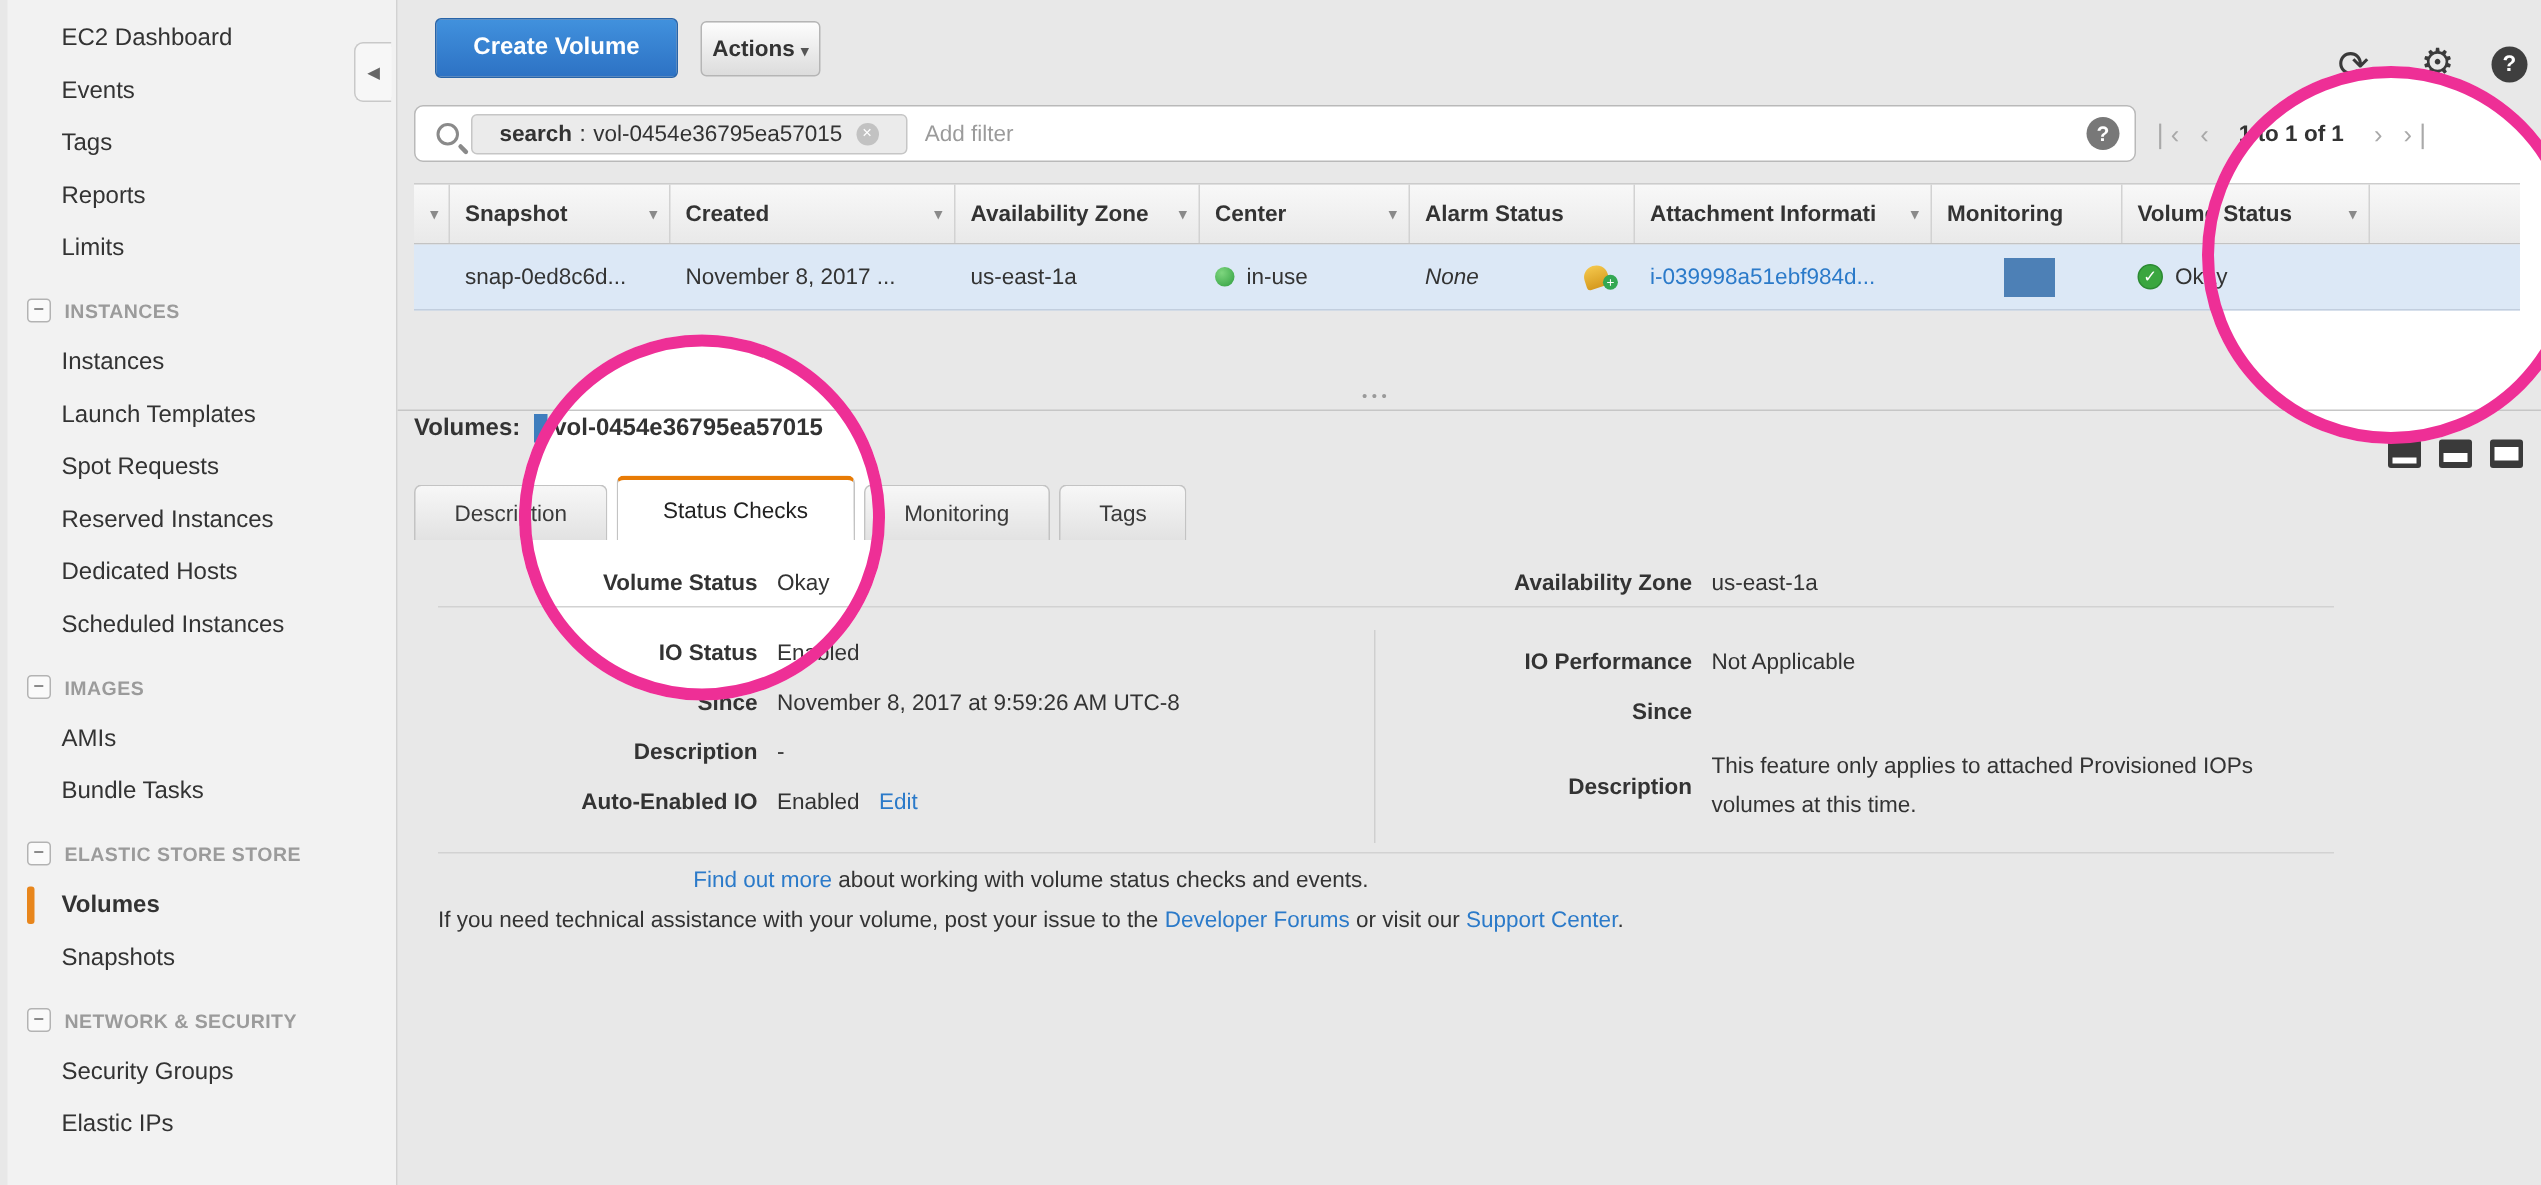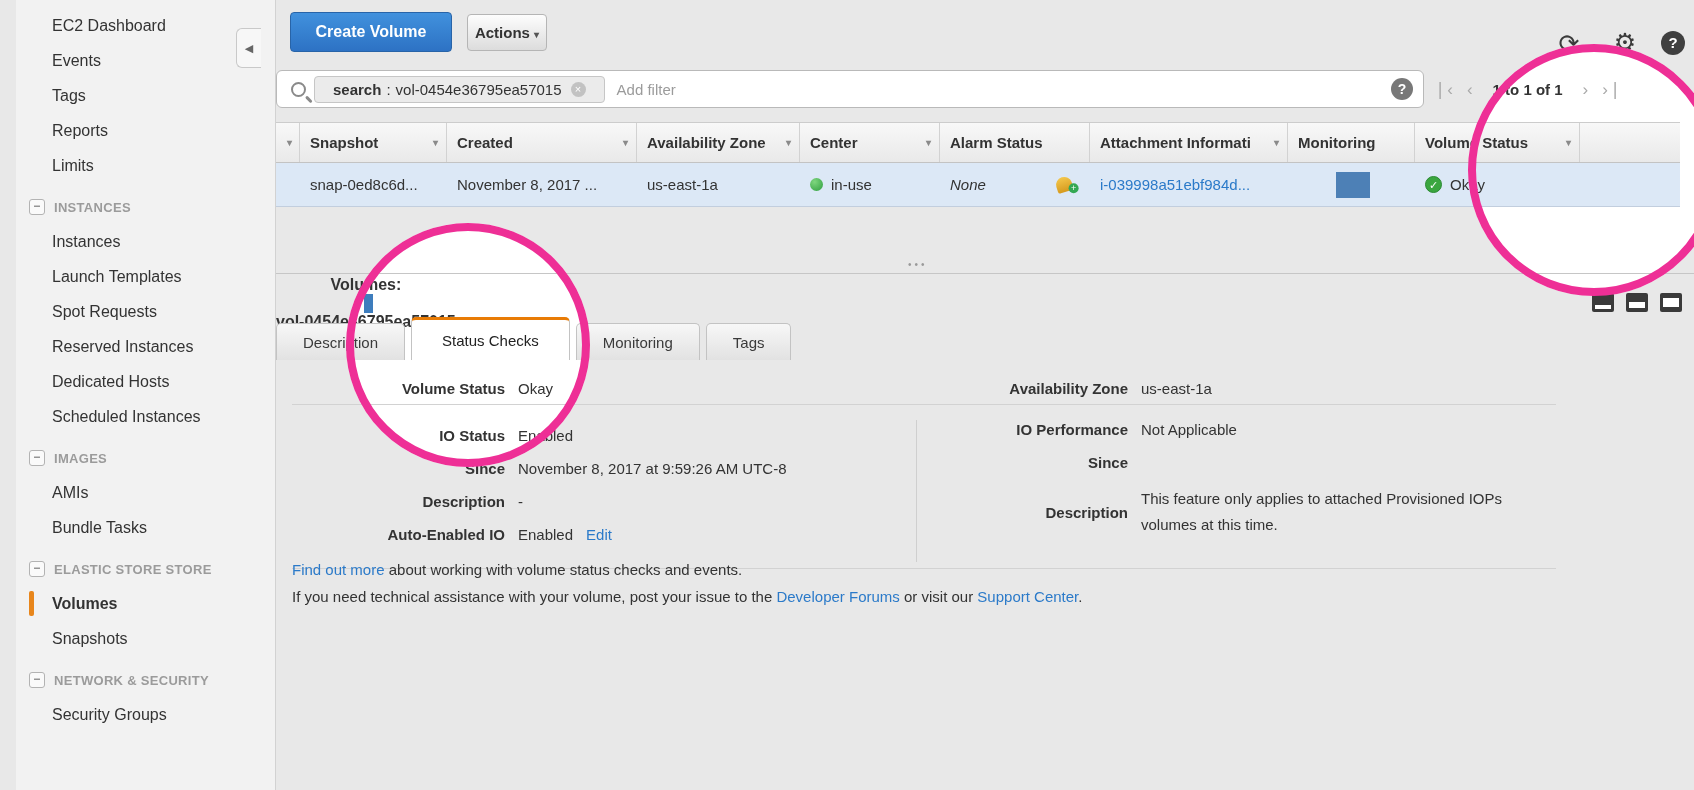--- a/index.html
+++ b/index.html
@@ -8,21 +8,21 @@
   #app { position:relative; width:1694px; height:790px; overflow:hidden; }
 
   
   .spot-fill { position:absolute; border-radius:50%; background:#ffffff; z-index:0; }
   #spot-right { left:1468px; top:44px; width:252px; height:252px; }
   #spot-mid   { left:346px;  top:223px; width:244px; height:244px; }
 
   .content-layer { position:absolute; inset:0; z-index:1; }
 
   
-  #sidebar { position:absolute; left:16px; top:0; width:260px; height:790px;
+  #sidebar { position:absolute; left:5px; top:0; width:260px; height:790px;
              background:#f2f2f2; border-right:1px solid #d2d2d2; padding-top:8px; z-index:2; }
   .sb-item { height:35px; line-height:35px; padding-left:36px; font-size:16px; color:#333; cursor:pointer; white-space:nowrap; }
   .sb-item.active { font-weight:bold; position:relative; }
   .sb-item.active .active-bar { position:absolute; left:13px; top:5px; width:5px; height:25px; background:#e8861c; border-radius:2px; }
   .sb-section { height:34px; margin-top:7px; display:flex; align-items:center; gap:9px; padding-left:13px;
                 font-size:13px; font-weight:bold; color:#9b9b9b; letter-spacing:0.3px; cursor:pointer; white-space:nowrap; }
   .collapse-box { width:16px; height:16px; border:1px solid #b3b3b3; border-radius:3px; background:#fafafa;
                   color:#8a8a8a; font-size:12px; line-height:13px; text-align:center; }
   #collapse-tab { position:absolute; left:236px; top:28px; width:25px; height:40px; background:#f7f7f7;
                   border:1px solid #c9c9c9; border-right:none; border-radius:6px 0 0 6px; z-index:3;
@@ -96,21 +96,21 @@
   a.lnk { color:#2b7ac9; text-decoration:none; cursor:pointer; }
   .mon-rect { width:34px; height:26px; background:#4d80b6; margin:0 auto; }
   .check-green { width:17px; height:17px; border-radius:50%; background:#3aa63f; border:1px solid #2c8a33;
                  color:#fff; font-size:11px; line-height:16px; text-align:center; flex:none; margin-right:8px; }
 
   
   #splitter { position:absolute; left:260px; top:258px; width:1434px; height:16px; border-bottom:1px solid #c6c6c6; cursor:row-resize; }
   #splitter .dots { position:absolute; left:648px; top:1px; color:#9a9a9a; font-size:10px; letter-spacing:3px; }
 
   
-  #panel-title { position:absolute; left:276px; top:276px; font-size:16px; font-weight:bold; display:flex; align-items:center;flex-direction:column; }
+  #panel-title { position:absolute; left:276px; top:276px; font-size:16px; font-weight:bold; display:flex; align-items:center; }
   #panel-title .sel-rect { width:9px; height:19px; background:#3e7dbd; margin:0 4px 0 9px; }
   .layout-icons { position:absolute; top:293px; display:flex; gap:12px; left:1592px; }
   .lay-icon { width:22px; height:19px; background:#3a3a3a; border-radius:2px; position:relative; cursor:pointer; }
   .lay-icon span { position:absolute; left:3px; right:3px; background:#fff; }
   .lay-a span { height:4px; bottom:3px; }
   .lay-b span { height:6px; bottom:4px; }
   .lay-c span { height:9px; top:5px; }
 
   .tabs { position:absolute; left:276px; top:317px; height:43px; display:flex; align-items:flex-end; gap:6px; }
   .tab { height:37px; padding:0 26px; display:flex; align-items:center; font-size:15px; color:#3a3a3a;
@@ -120,28 +120,28 @@
                 padding:0 30px; }
 
   .fieldrow { display:flex; align-items:center; height:33px; font-size:15px; }
   .fieldrow .lbl { font-weight:bold; text-align:right; flex:none; }
   .fieldrow .val { margin-left:13px; }
   .fl-left .lbl { width:229px; }
   .fl-right .lbl { width:212px; }
   #fields-top-left  { position:absolute; left:276px; top:372px; width:640px; }
   #fields-top-right { position:absolute; left:916px; top:372px; width:640px; }
   #fields-bot-left  { position:absolute; left:276px; top:419px; width:640px; }
-  #fields-bot-right { position:absolute; left:916px; top:413px; width:700px; }
+  #fields-bot-right { position:absolute; left:916px; top:425px; width:700px; }
   .descrow { height:66px; align-items:center; }
   .descrow .val { line-height:26px; width:410px; white-space:normal; }
   .hdiv { position:absolute; left:292px; width:1264px; height:1px; background:#d2d2d2; }
   #hdiv1 { top:404px; } #hdiv2 { top:568px; }
   .vdiv { position:absolute; left:916px; top:420px; width:1px; height:142px; background:#cfcfcf; }
 
-  #footer-lines { position:absolute; left:292px; top:556px; font-size:15px; line-height:27px; }
+  #footer-lines { position:absolute; left:292px; top:573px; font-size:15px; line-height:27px;text-align:center; }
 
   
   .ring { position:absolute; border:8px solid #ee2f96; border-radius:50%; z-index:40; pointer-events:none; }
   #ring-right { left:1468px; top:44px; width:252px; height:252px; }
   #ring-mid   { left:346px;  top:223px; width:244px; height:244px; }
 </style>
 </head>
 <body>
 
 <div id="app">
@@ -180,20 +180,21 @@
       <div class="sb-item active">
         <span class="active-bar"></span>
         <span>Volumes</span>
       </div>
       <div class="sb-item">Snapshots</div>
       <div class="sb-section">
         <span class="collapse-box">−</span>
         <span>NETWORK &amp; SECURITY</span>
       </div>
       <div class="sb-item">Security Groups</div>
+      <div class="sb-item">Elastic IPs</div>
     </nav>
     <div id="collapse-tab">
       <span>◀</span>
     </div>
 
     <button class="btn-primary">Create Volume</button>
     <button class="btn-default">
       <span>Actions</span>
       <span class="chev">▾</span>
     </button>

